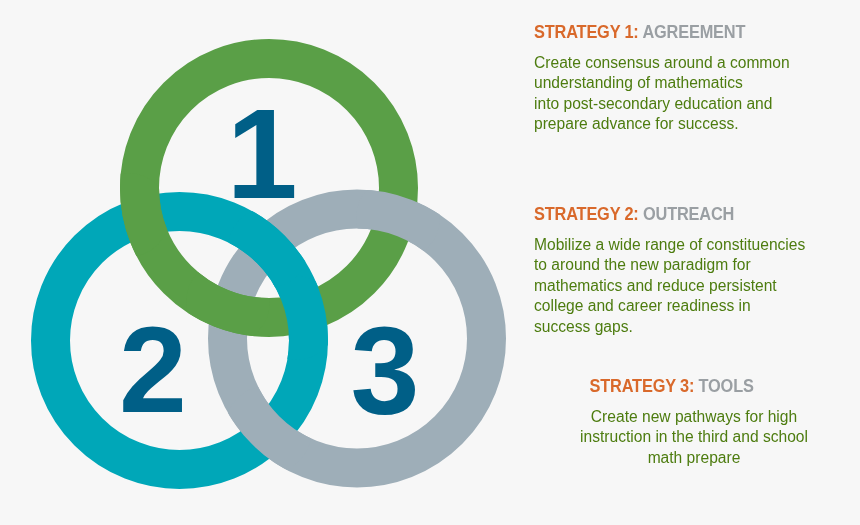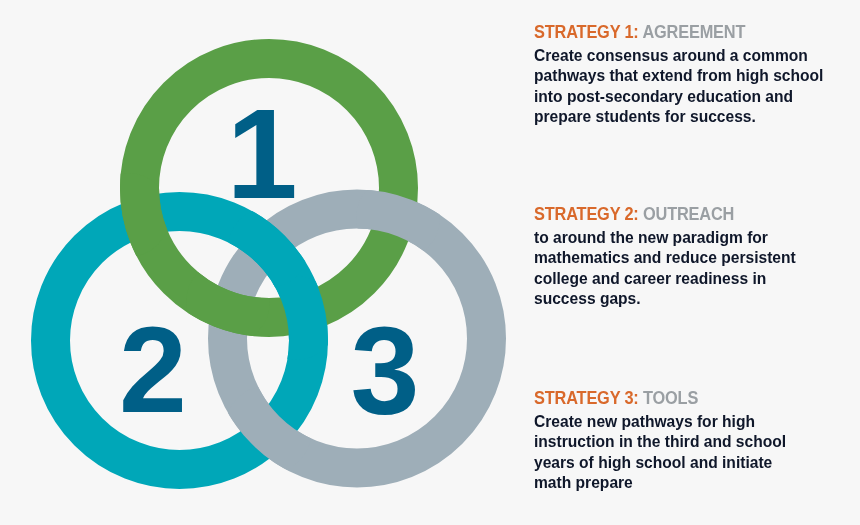--- a/index.html
+++ b/index.html
@@ -12,21 +12,21 @@
   .strategy { position: absolute; left: 534px; width: 320px; }
   .heading {
     font-family: "Liberation Sans", sans-serif;
     font-weight: bold; font-size: 19px; line-height: 20px;
     white-space: nowrap; transform: scaleX(0.86); transform-origin: left top;
     letter-spacing: -0.2px; height: 20px;
   }
   .heading .num { color: #d9692b; }
   .heading .title { color: #9a9fa3; }
   .body {
-    margin-top: 4px; font-size: 15.6px; line-height: 20.4px; color: #0f172a; font-weight: bold;
+    margin-top: 11px; font-size: 15.6px; line-height: 20.4px; color: #4d7c0f;
   }
   .body span { display: block; white-space: nowrap; }
   .digit {
     font-family: "Liberation Sans", sans-serif; font-weight: bold; fill: #005f87;
   }
 </style>
 </head>
 <body>
 
 <svg id="diagram" width="530" height="525" viewBox="0 0 530 525">
@@ -69,43 +69,43 @@
   <text class="digit" x="385" y="414" font-size="124" text-anchor="middle">3</text>
 </svg>
 
 <div class="strategy" style="top:22px;">
   <div class="heading">
     <span class="num">STRATEGY 1:</span>
     <span class="title">AGREEMENT</span>
   </div>
   <div class="body">
     <span>Create consensus around a common</span>
-    <span>pathways that extend from high school</span>
+    <span>understanding of mathematics</span>
     <span>into post-secondary education and</span>
-    <span>prepare students for success.</span>
+    <span>prepare advance for success.</span>
   </div>
 </div>
 
 <div class="strategy" style="top:204px;">
   <div class="heading">
     <span class="num">STRATEGY 2:</span>
     <span class="title">OUTREACH</span>
   </div>
   <div class="body">
+    <span>Mobilize a wide range of constituencies</span>
     <span>to around the new paradigm for</span>
     <span>mathematics and reduce persistent</span>
     <span>college and career readiness in</span>
     <span>success gaps.</span>
   </div>
 </div>
 
-<div class="strategy" style="top:388px;">
+<div class="strategy" style="top:376px;text-align:center;">
   <div class="heading">
     <span class="num">STRATEGY 3:</span>
     <span class="title">TOOLS</span>
   </div>
   <div class="body">
     <span>Create new pathways for high</span>
     <span>instruction in the third and school</span>
-    <span>years of high school and initiate</span>
     <span>math prepare</span>
   </div>
 </div>
 
 </body></html>

